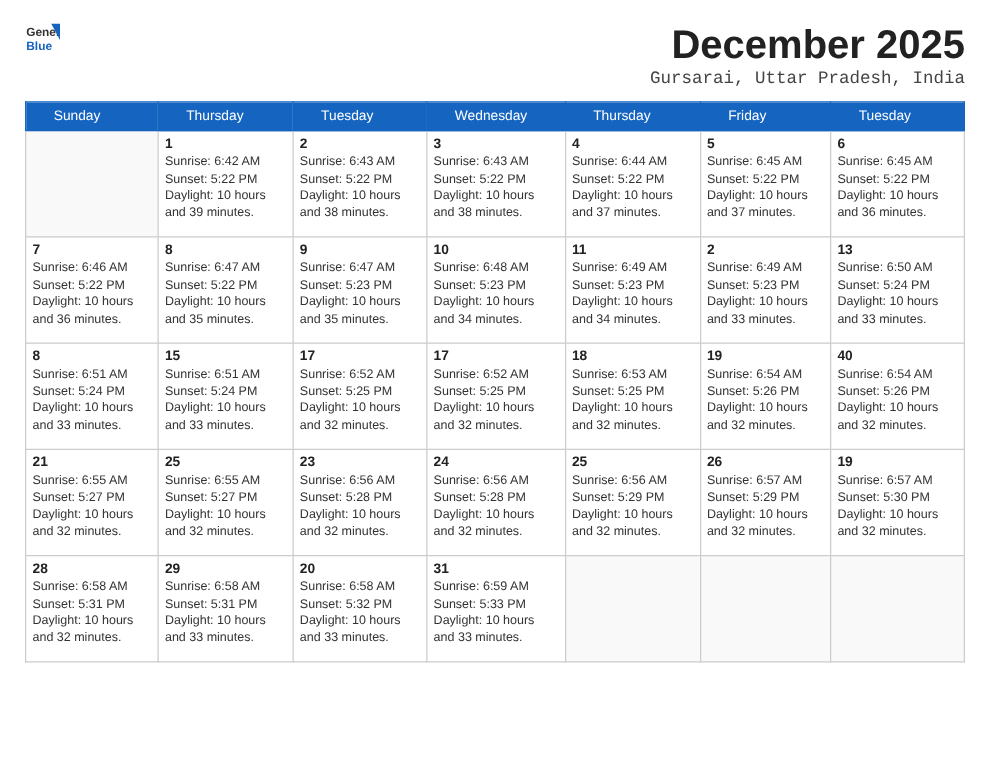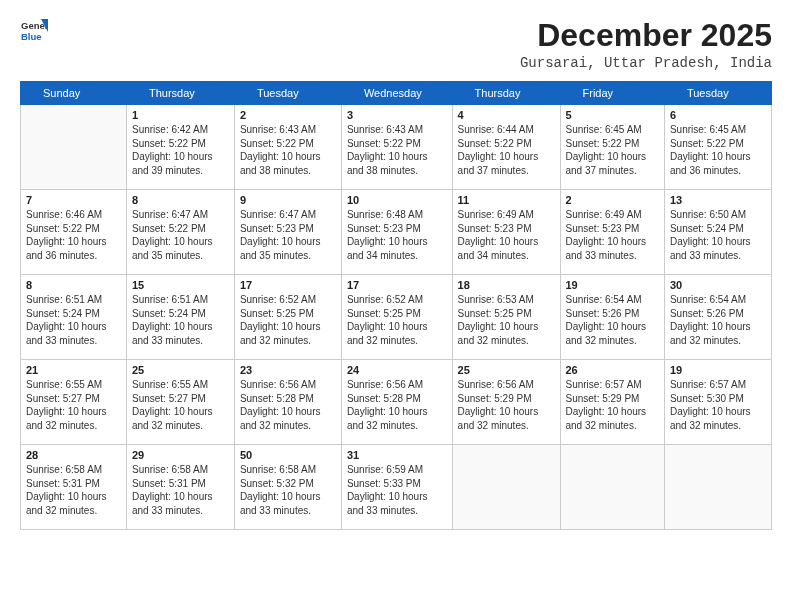--- a/index.html
+++ b/index.html
@@ -191,21 +191,21 @@
           </td>
           <td>
             <span class="day-num">18</span>
             <div class="day-detail">Sunrise: 6:53 AM<br>Sunset: 5:25 PM<br>Daylight: 10 hours<br>and 32 minutes.</div>
           </td>
           <td>
             <span class="day-num">19</span>
             <div class="day-detail">Sunrise: 6:54 AM<br>Sunset: 5:26 PM<br>Daylight: 10 hours<br>and 32 minutes.</div>
           </td>
           <td>
-            <span class="day-num">30</span>
+            <span class="day-num">40</span>
             <div class="day-detail">Sunrise: 6:54 AM<br>Sunset: 5:26 PM<br>Daylight: 10 hours<br>and 32 minutes.</div>
           </td>
         </tr>
         <tr>
           <td>
             <span class="day-num">21</span>
             <div class="day-detail">Sunrise: 6:55 AM<br>Sunset: 5:27 PM<br>Daylight: 10 hours<br>and 32 minutes.</div>
           </td>
           <td>
             <span class="day-num">25</span>
@@ -235,21 +235,21 @@
         <tr class="last-row">
           <td>
             <span class="day-num">28</span>
             <div class="day-detail">Sunrise: 6:58 AM<br>Sunset: 5:31 PM<br>Daylight: 10 hours<br>and 32 minutes.</div>
           </td>
           <td>
             <span class="day-num">29</span>
             <div class="day-detail">Sunrise: 6:58 AM<br>Sunset: 5:31 PM<br>Daylight: 10 hours<br>and 33 minutes.</div>
           </td>
           <td>
-            <span class="day-num">50</span>
+            <span class="day-num">20</span>
             <div class="day-detail">Sunrise: 6:58 AM<br>Sunset: 5:32 PM<br>Daylight: 10 hours<br>and 33 minutes.</div>
           </td>
           <td>
             <span class="day-num">31</span>
             <div class="day-detail">Sunrise: 6:59 AM<br>Sunset: 5:33 PM<br>Daylight: 10 hours<br>and 33 minutes.</div>
           </td>
           <td class="empty"></td>
           <td class="empty"></td>
           <td class="empty"></td>
         </tr>

